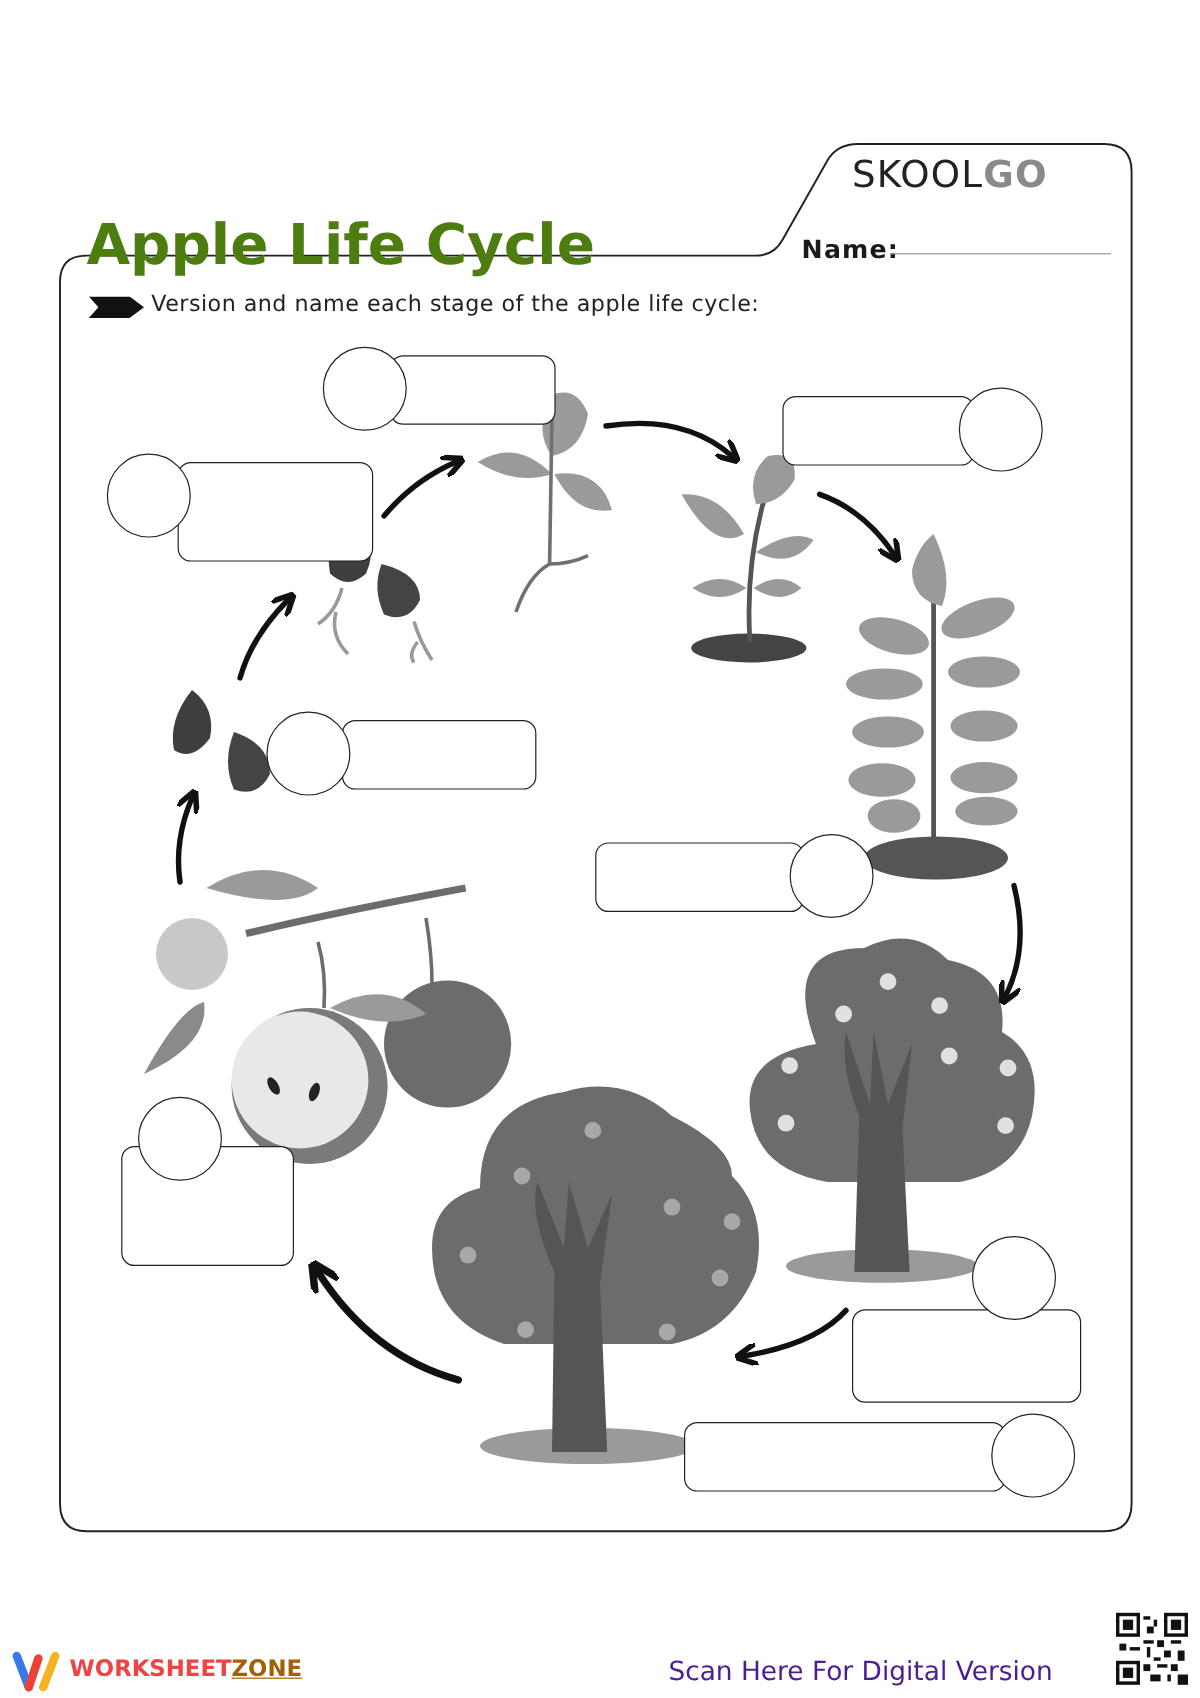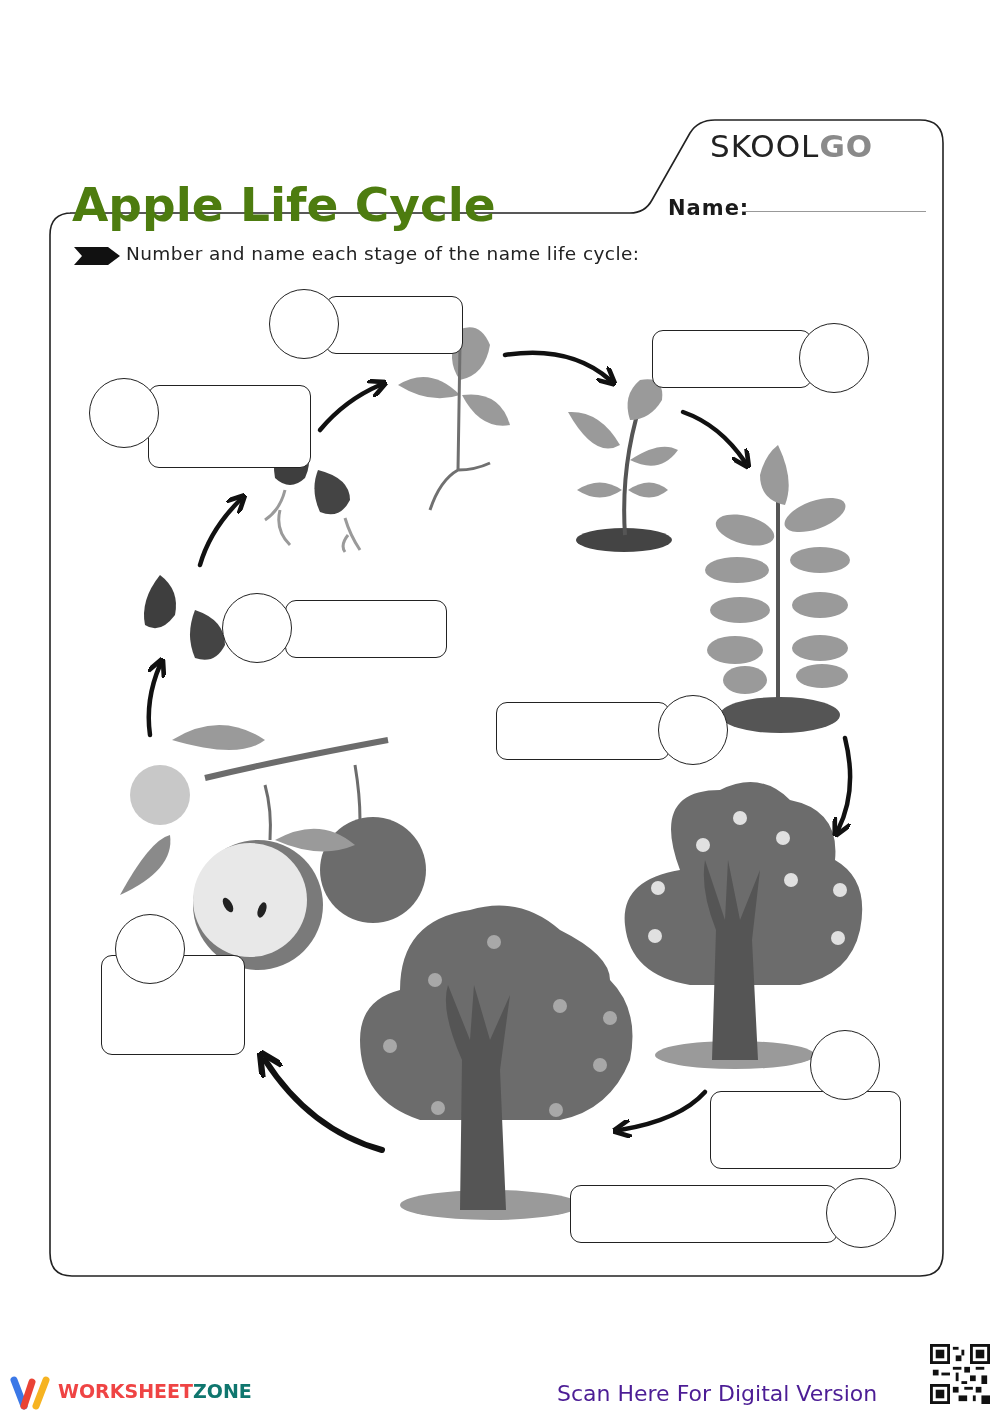--- a/index.html
+++ b/index.html
@@ -10,21 +10,21 @@
   .logo .go{color:#8a8a8a;font-weight:bold;}
   .name-label{left:668px;top:196px;font-family:"DejaVu Sans",sans-serif;font-weight:bold;font-size:21px;letter-spacing:1px;}
   .name-line{left:742px;top:211px;width:184px;height:0;border-top:1px solid #999;}
   .instr{left:126px;top:243px;font-family:"DejaVu Sans",sans-serif;font-size:18.5px;color:#222;letter-spacing:0.4px;}
   .chev{left:74px;top:247px;}
   .frame{left:0;top:0;width:1000px;height:1415px;}
   .box{position:absolute;border:1.5px solid #222;border-radius:11px;background:#fff;}
   .circ{position:absolute;border:1.5px solid #222;border-radius:50%;background:#fff;}
   .footer-brand{left:58px;top:1380px;font-family:"DejaVu Sans",sans-serif;font-weight:bold;font-size:19px;}
   .footer-brand .w{color:#ef4444;}
-  .footer-brand .z{color:#0f766e;}
+  .footer-brand .z{color:#a16207;text-decoration:underline;}
   .scan{left:557px;top:1381px;font-family:"DejaVu Sans",sans-serif;font-size:22px;color:#4c1d95;}
   .qr{left:930px;top:1343px;width:60px;height:62px;}
 </style>
 </head>
 <body>
 
 <svg class="abs frame" viewBox="0 0 1000 1415" width="1000" height="1415">
   <path d="M70 213 L630 213 Q645 213 652 200 L690 133 Q698 120 715 120 L920 120 Q943 120 943 143 L943 1253 Q943 1276 920 1276 L72 1276 Q50 1276 50 1253 L50 235 Q50 213 72 213 Z" fill="none" stroke="#222" stroke-width="1.6"></path>
 </svg>
 
@@ -33,21 +33,21 @@
 <div class="abs logo">
   <span>SKOOL</span><span class="go">GO</span>
 </div>
 
 <div class="abs name-label">Name:</div>
 <div class="abs name-line"></div>
 
 <svg class="abs chev" width="46" height="18" viewBox="0 0 46 18">
   <path d="M0 0 L34 0 L46 9 L34 18 L0 18 L8 9 Z" fill="#111"></path>
 </svg>
-<div class="abs instr">Number and name each stage of the name life cycle:</div>
+<div class="abs instr">Version and name each stage of the apple life cycle:</div>
 
 <svg class="abs" style="left:0;top:0" width="1000" height="1415" viewBox="0 0 1000 1415">
   <defs>
     <marker id="ah" viewBox="0 0 10 10" refX="6" refY="5" markerWidth="4" markerHeight="4" orient="auto">
       <path d="M0 0 L10 5 L0 10" fill="none" stroke="#111" stroke-width="2.6" stroke-linecap="round" stroke-linejoin="round"></path>
     </marker>
   </defs>
 
   <g>
     <path d="M160 575 Q140 600 145 625 Q160 635 175 615 Q180 590 160 575 Z" fill="#3e3e3e"></path>

